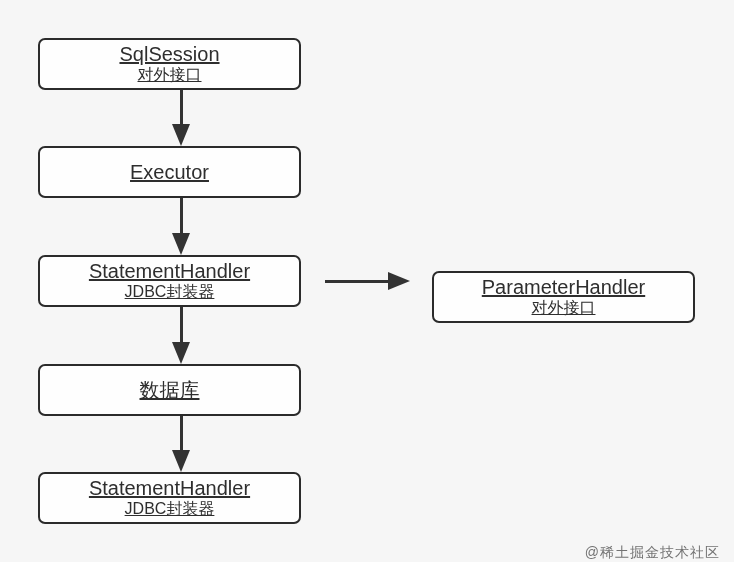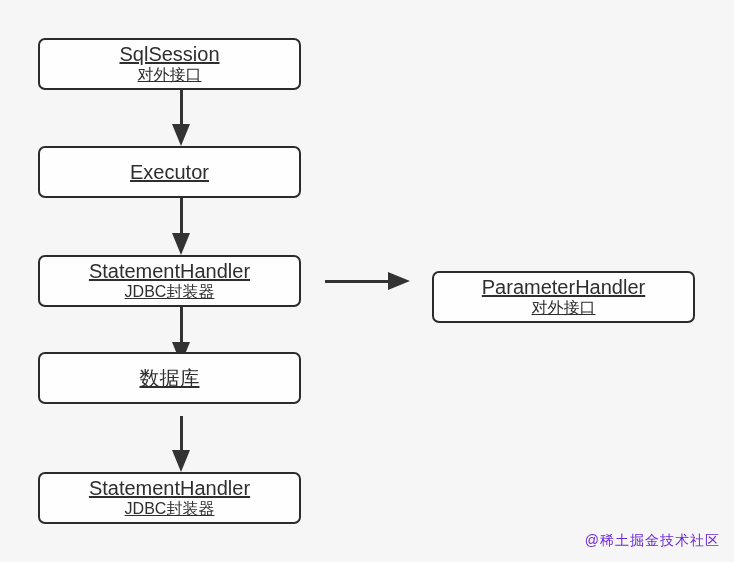--- a/index.html
+++ b/index.html
@@ -64,23 +64,23 @@
     position: absolute;
     width: 0;
     height: 0;
     border-top: 9px solid transparent;
     border-bottom: 9px solid transparent;
     border-left: 22px solid #333333;
   }
   .watermark {
     position: absolute;
     right: 14px;
-    bottom: 12px;
+    bottom: 0;
     font-size: 14px;
-    color: #6d28d9;
+    color: #737373;
     letter-spacing: 1px;
   }
 </style>
 </head>
 <body>
 
 <div class="canvas">
 
   <div class="node" style="left:38px; top:38px;">
     <div class="node-title">SqlSession</div>
@@ -106,21 +106,21 @@
   <div class="head-right" style="left:388px; top:272px;"></div>
 
   <div class="node" style="left:432px; top:255px;margin-top:16px;">
     <div class="node-title">ParameterHandler</div>
     <div class="node-subtitle">对外接口</div>
   </div>
 
   <div class="vline" style="left:180px; top:307px; height:35px;"></div>
   <div class="head-down" style="left:172px; top:342px;"></div>
 
-  <div class="node" style="left:38px; top:352px;">
+  <div class="node" style="left:38px; top:364px;">
     <div class="node-title">数据库</div>
 
   </div>
 
   <div class="vline" style="left:180px; top:416px; height:34px;"></div>
   <div class="head-down" style="left:172px; top:450px;"></div>
 
   <div class="node" style="left:38px; top:472px;">
     <div class="node-title">StatementHandler</div>
     <div class="node-subtitle">JDBC封装器</div>

